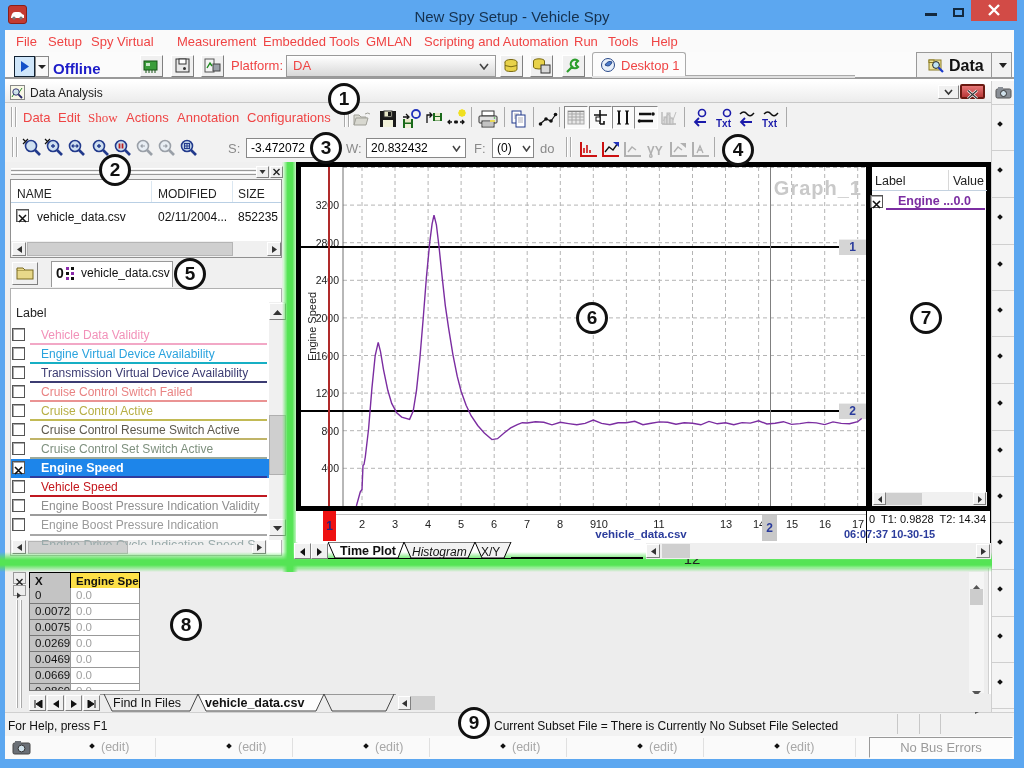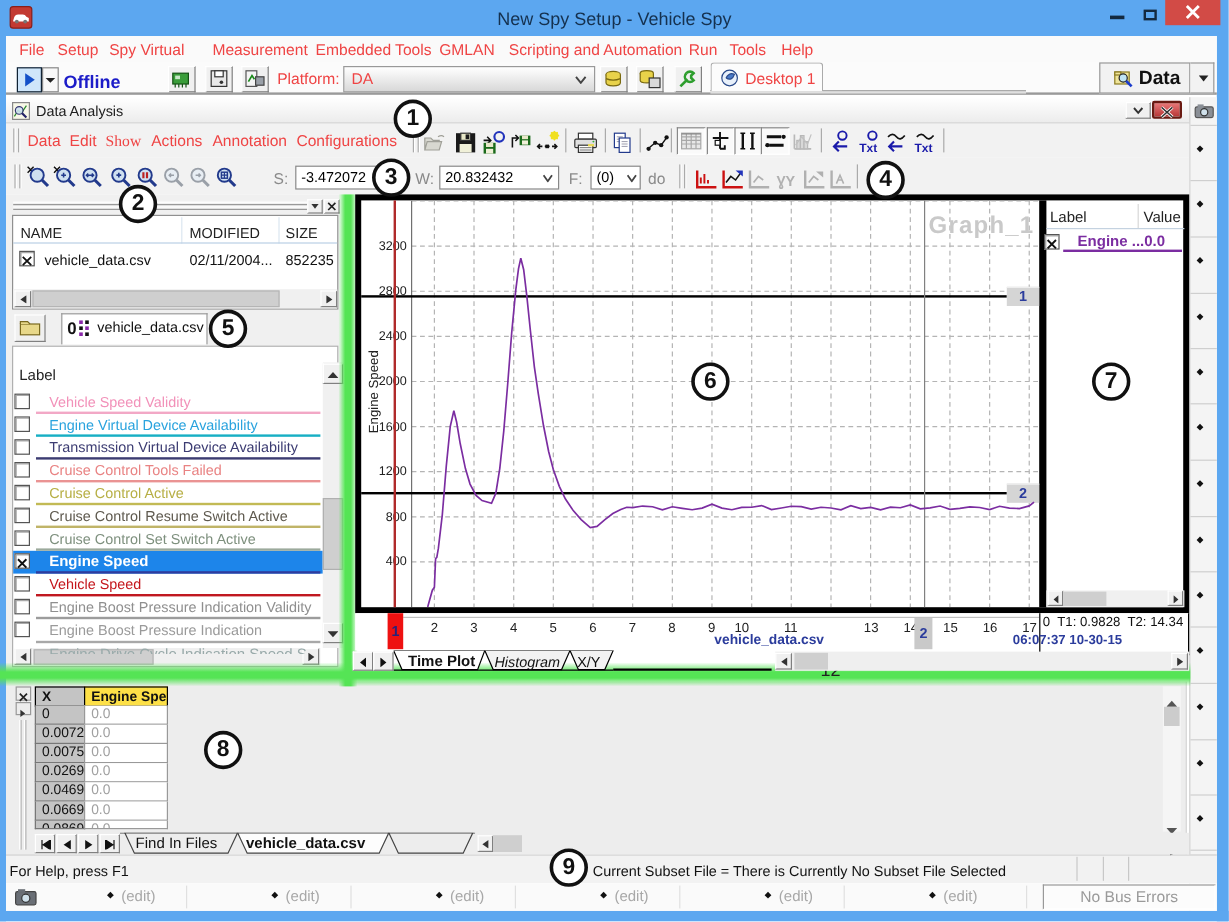--- a/index.html
+++ b/index.html
@@ -433,30 +433,30 @@
       <rect x="6" y="6" width="3" height="3" fill="#8a2aaa"></rect>
       <rect x="1" y="11" width="3" height="3" fill="#8a2aaa"></rect>
       <rect x="6" y="11" width="3" height="3" fill="#111"></rect>
     </g>
   </svg>
 <div class="ab" style="left:81px;top:266px;font-size:12px;color:#111;">vehicle_data.csv</div>
 
 <div class="ab" style="left:10px;top:288px;width:272px;height:268px;background:#fff;border:1px solid #b0b0b0;"></div>
 <div class="ab" style="left:16px;top:306px;font-size:12.5px;color:#222;">Label</div>
 <div class="ab cb" style="left:12px;top:328px;z-index:2;"></div>
-<div class="ab" style="left:41px;top:328px;font-size:12px;font-weight:normal;color:#F291B9;z-index:2;">Vehicle Speed Validity</div>
+<div class="ab" style="left:41px;top:328px;font-size:12px;font-weight:normal;color:#F291B9;z-index:2;">Vehicle Data Validity</div>
 <div class="ab" style="left:30px;top:343px;width:237px;height:2px;background:#F2A8C6;z-index:2;"></div>
 <div class="ab cb" style="left:12px;top:347px;z-index:2;"></div>
 <div class="ab" style="left:41px;top:347px;font-size:12px;font-weight:normal;color:#2AA3DE;z-index:2;">Engine Virtual Device Availability</div>
 <div class="ab" style="left:30px;top:362px;width:237px;height:2px;background:#17AFC4;z-index:2;"></div>
 <div class="ab cb" style="left:12px;top:366px;z-index:2;"></div>
 <div class="ab" style="left:41px;top:366px;font-size:12px;font-weight:normal;color:#3C3C72;z-index:2;">Transmission Virtual Device Availability</div>
 <div class="ab" style="left:30px;top:381px;width:237px;height:2px;background:#3C3C72;z-index:2;"></div>
 <div class="ab cb" style="left:12px;top:385px;z-index:2;"></div>
-<div class="ab" style="left:41px;top:385px;font-size:12px;font-weight:normal;color:#E98383;z-index:2;">Cruise Control Tools Failed</div>
+<div class="ab" style="left:41px;top:385px;font-size:12px;font-weight:normal;color:#E98383;z-index:2;">Cruise Control Switch Failed</div>
 <div class="ab" style="left:30px;top:400px;width:237px;height:2px;background:#EA9393;z-index:2;"></div>
 <div class="ab cb" style="left:12px;top:404px;z-index:2;"></div>
 <div class="ab" style="left:41px;top:404px;font-size:12px;font-weight:normal;color:#B7AF45;z-index:2;">Cruise Control Active</div>
 <div class="ab" style="left:30px;top:419px;width:237px;height:2px;background:#C2BA55;z-index:2;"></div>
 <div class="ab cb" style="left:12px;top:423px;z-index:2;"></div>
 <div class="ab" style="left:41px;top:423px;font-size:12px;font-weight:normal;color:#5E594E;z-index:2;">Cruise Control Resume Switch Active</div>
 <div class="ab" style="left:30px;top:438px;width:237px;height:2px;background:#C0B468;z-index:2;"></div>
 <div class="ab cb" style="left:12px;top:442px;z-index:2;"></div>
 <div class="ab" style="left:41px;top:442px;font-size:12px;font-weight:normal;color:#7E907E;z-index:2;">Cruise Control Set Switch Active</div>
 <div class="ab" style="left:30px;top:457px;width:237px;height:2px;background:#9CAA9C;z-index:2;"></div>
@@ -580,21 +580,21 @@
 <div class="ab" style="left:296px;top:511px;width:570px;height:31px;background:#fff;z-index:6;"></div>
 <div class="ab" style="left:336px;top:514px;width:530px;height:1px;background:#c0c0c0;z-index:7;"></div>
 <div class="ab" style="left:352px;top:518px;width:20px;text-align:center;font-size:11px;color:#222;z-index:7;">2</div>
 <div class="ab" style="left:385px;top:518px;width:20px;text-align:center;font-size:11px;color:#222;z-index:7;">3</div>
 <div class="ab" style="left:418px;top:518px;width:20px;text-align:center;font-size:11px;color:#222;z-index:7;">4</div>
 <div class="ab" style="left:451px;top:518px;width:20px;text-align:center;font-size:11px;color:#222;z-index:7;">5</div>
 <div class="ab" style="left:484px;top:518px;width:20px;text-align:center;font-size:11px;color:#222;z-index:7;">6</div>
 <div class="ab" style="left:517px;top:518px;width:20px;text-align:center;font-size:11px;color:#222;z-index:7;">7</div>
 <div class="ab" style="left:550px;top:518px;width:20px;text-align:center;font-size:11px;color:#222;z-index:7;">8</div>
 <div class="ab" style="left:583px;top:518px;width:20px;text-align:center;font-size:11px;color:#222;z-index:7;">9</div>
-<div class="ab" style="left:612px;top:518px;width:20px;text-align:left;font-size:11px;color:#222;z-index:7;">10</div>
+<div class="ab" style="left:588px;top:518px;width:20px;text-align:right;font-size:11px;color:#222;z-index:7;">10</div>
 <div class="ab" style="left:649px;top:518px;width:20px;text-align:center;font-size:11px;color:#222;z-index:7;">11</div>
 <div class="ab" style="left:682px;top:518px;width:20px;text-align:center;font-size:15px;color:#222;z-index:7;margin-top:32px;">12</div>
 <div class="ab" style="left:716px;top:518px;width:20px;text-align:center;font-size:11px;color:#222;z-index:7;">13</div>
 <div class="ab" style="left:749px;top:518px;width:20px;text-align:center;font-size:11px;color:#222;z-index:7;">14</div>
 <div class="ab" style="left:782px;top:518px;width:20px;text-align:center;font-size:11px;color:#222;z-index:7;">15</div>
 <div class="ab" style="left:815px;top:518px;width:20px;text-align:center;font-size:11px;color:#222;z-index:7;">16</div>
 <div class="ab" style="left:848px;top:518px;width:20px;text-align:center;font-size:11px;color:#222;z-index:7;">17</div>
 <div class="ab" style="left:323px;top:511px;width:13px;height:30px;background:#EE1111;font-size:12px;font-weight:bold;color:#27247c;text-align:center;line-height:30px;z-index:8;">1</div>
 <div class="ab" style="left:762px;top:515px;width:15px;height:26px;background:#C9C9C9;font-size:12px;font-weight:bold;color:#2B3C9C;text-align:center;line-height:26px;z-index:8;">2</div>
 <div class="ab" style="left:560px;top:528px;width:162px;text-align:center;font-size:11.5px;font-weight:bold;color:#2B3C9C;z-index:7;">vehicle_data.csv</div>

